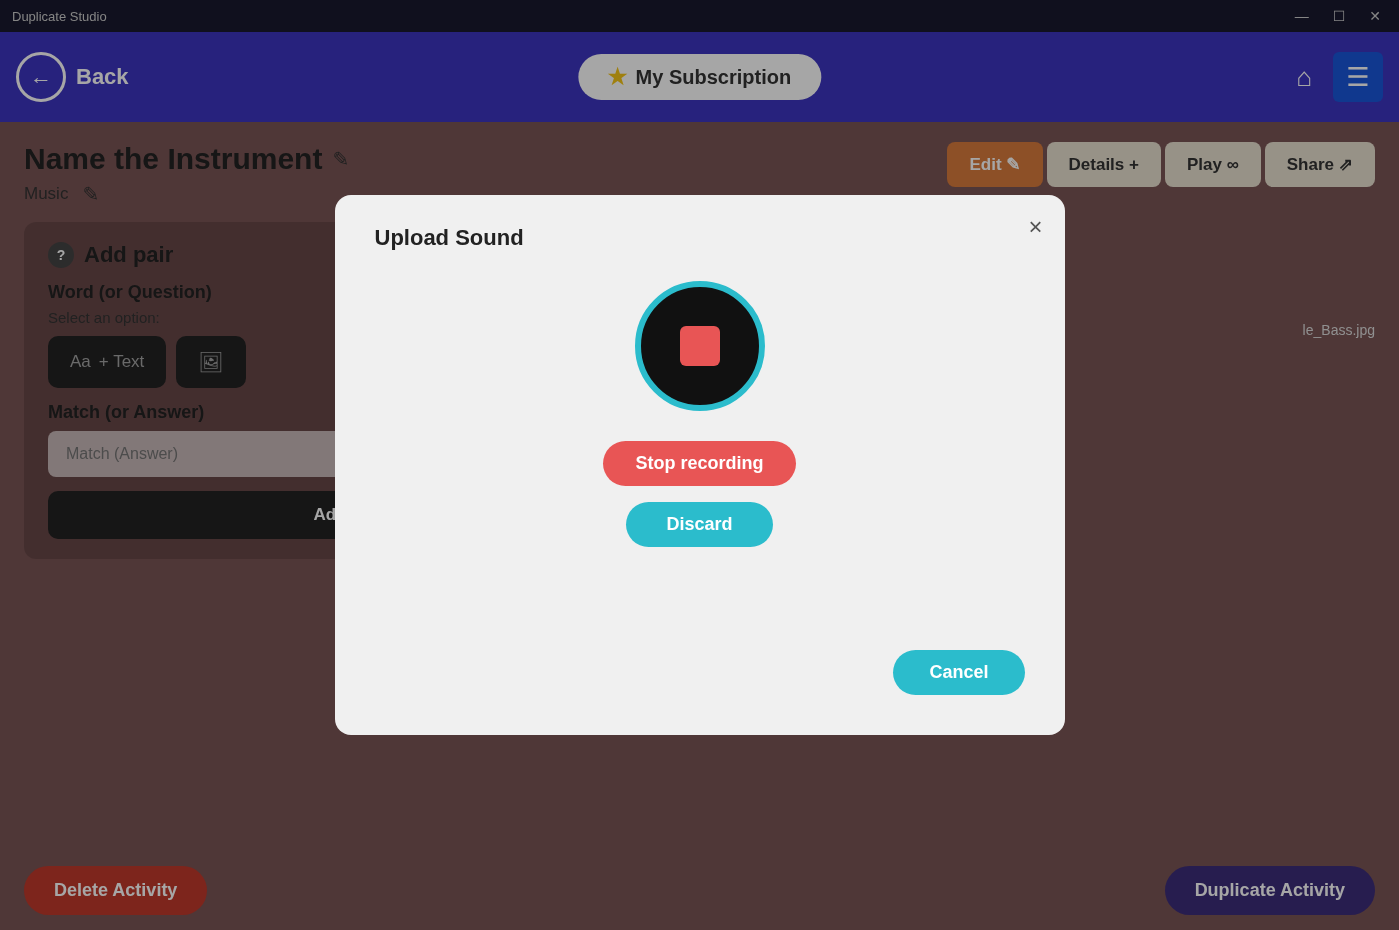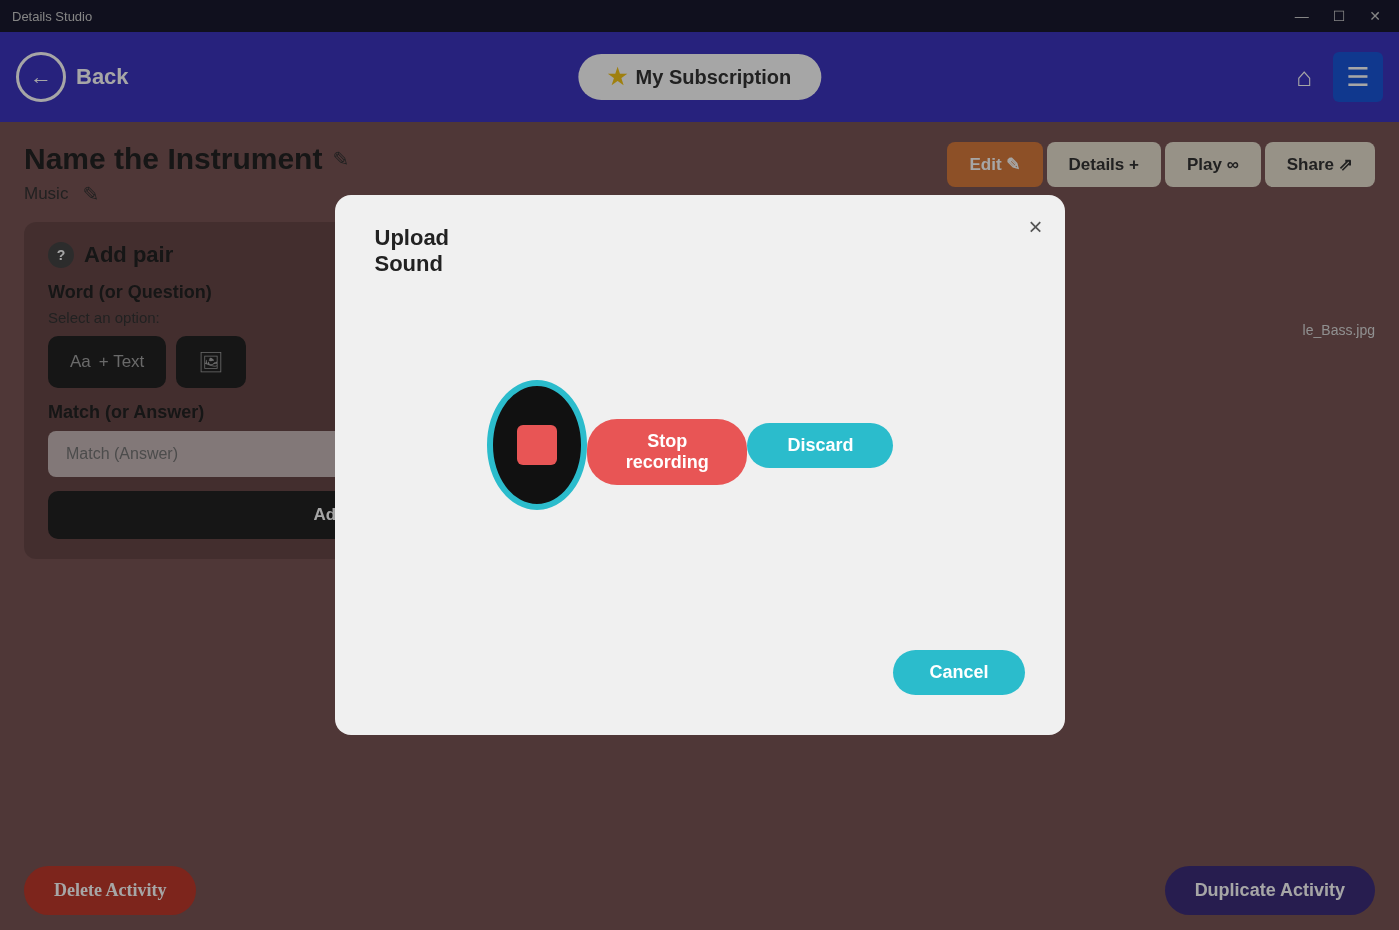--- a/index.html
+++ b/index.html
@@ -259,21 +259,20 @@
     }
     .delete-btn {
       background: #c0392b;
       color: white;
       border: none;
       border-radius: 30px;
       padding: 14px 30px;
       font-size: 18px;
       font-weight: bold;
       cursor: pointer;
-      font-family: Liberation Serif, serif;
     }
     .duplicate-btn {
       background: #3d2d7a;
       color: white;
       border: none;
       border-radius: 30px;
       padding: 14px 30px;
       font-size: 18px;
       font-weight: bold;
       cursor: pointer;
@@ -292,21 +291,21 @@
 
     
     .modal {
       background: #f0f0f0;
       border-radius: 16px;
       width: 730px;
       min-height: 540px;
       position: relative;
       padding: 30px 40px 40px;
       display: flex;
-      flex-direction: row;
+      flex-direction: column;
       align-items: center;
     }
     .modal-title {
       align-self: flex-start;
       font-size: 22px;
       font-weight: bold;
       color: #222;
       margin-bottom: 30px;
     }
     .modal-close {
@@ -369,21 +368,21 @@
       font-weight: bold;
       cursor: pointer;
       align-self: flex-end;
       margin-top: auto;
     }
   </style>
 </head>
 <body>
 
 <div class="title-bar">
-  <span class="title-bar-text">Details Studio</span>
+  <span class="title-bar-text">Duplicate Studio</span>
   <div class="title-bar-controls">
     <button class="title-bar-btn">—</button>
     <button class="title-bar-btn">☐</button>
     <button class="title-bar-btn">✕</button>
   </div>
 </div>
 
 <div class="nav-bar">
   <button class="back-btn">
     <div class="back-circle">←</div>

